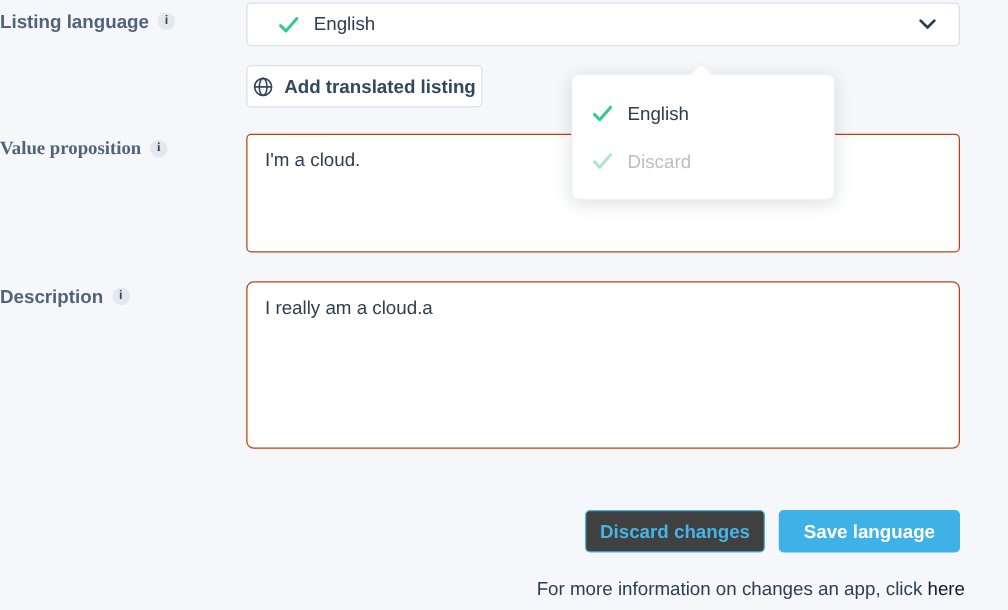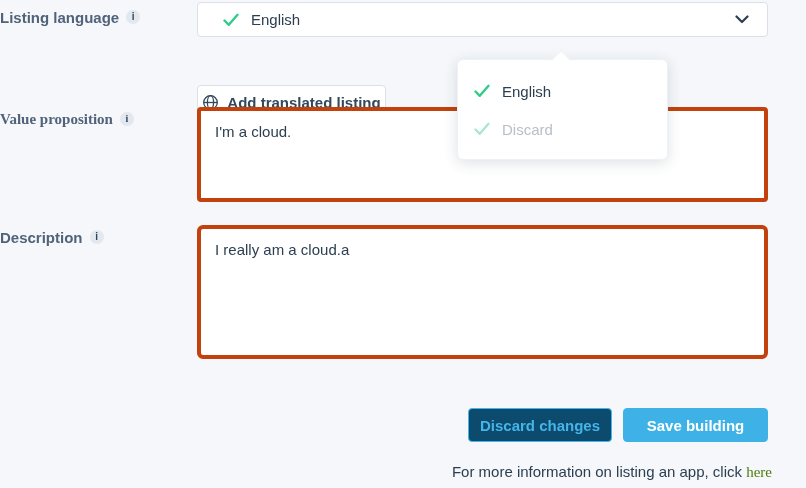--- a/index.html
+++ b/index.html
@@ -67,21 +67,20 @@
     border: 1px solid #d9e0e7;
     border-radius: 4px;
     display: flex;
     align-items: center;
     justify-content: center;
     gap: 8px;
     font-size: 15px;
     font-weight: bold;
     color: #32485c;
     cursor: pointer;
-    margin-top: 33px;
   }
 
   
   .lang-popup {
     position: absolute;
     left: 457px; top: 59px;
     width: 211px; height: 101px;
     background: #ffffff;
     border: 1px solid #eef1f4;
     border-radius: 6px;
@@ -109,21 +108,21 @@
   }
   .lang-item .lang-label { color: #2c3e50; }
   .lang-item.disabled .lang-label { color: #b7bfc7; }
 
   
   .text-area {
     position: absolute;
     left: 197px;
     width: 571px;
     background: #ffffff;
-    border: 4px solid #c2410c;
+    border: 1px solid #c2410c;
     border-radius: 4px;
     resize: none;
     font-family: "Liberation Sans", sans-serif;
     font-size: 15px;
     color: #2c3e50;
     padding: 11px 14px;
     outline: none;
     line-height: 1.35;
   }
   #value-proposition-area { top: 107px; height: 95px; }
@@ -138,45 +137,44 @@
     font-family: "Liberation Sans", sans-serif;
     font-size: 15px;
     font-weight: bold;
     display: flex;
     align-items: center;
     justify-content: center;
     cursor: pointer;
   }
   .btn-discard {
     left: 468px; width: 144px;
-    background: #0c4a6e;
+    background: #404040;
     border: 1px solid #45b5e8;
     color: #45b5e8;
   }
   .btn-save {
     left: 623px; width: 145px;
     background: #3eb2e6;
     border: 1px solid #3eb2e6;
     color: #ffffff;
   }
 
   
   .footer-note {
     position: absolute;
     top: 463px;
     right: 34px;
     font-size: 15px;
     color: #2c3e50;
     white-space: nowrap;
   }
   .footer-note a {
-    color: #4d7c0f;
+    color: #0f172a;
     text-decoration: none;
     cursor: pointer;
-    font-family: Liberation Serif, serif;
   }
 </style>
 </head>
 <body>
 
 <div class="stage">
 
   <div class="field-label" style="top: 7px; height: 20px;">
     <span>Listing language</span>
     <span class="info-badge">i</span>
@@ -235,17 +233,17 @@
       <span style="display:flex;">
         <svg width="16" height="14" viewBox="0 0 16 14">
           <polyline points="1.5,7.5 5.8,11.8 14.5,1.8" fill="none" stroke="#abe6cd" stroke-width="2.4" stroke-linecap="round" stroke-linejoin="round"></polyline>
         </svg>
       </span>
       <span class="lang-label">Discard</span>
     </div>
   </div>
 
   <button class="btn btn-discard">Discard changes</button>
-  <button class="btn btn-save">Save building</button>
-
-  <div class="footer-note"><span>For more information on listing an app, click </span><a>here</a></div>
+  <button class="btn btn-save">Save language</button>
+
+  <div class="footer-note"><span>For more information on changes an app, click </span><a>here</a></div>
 
 </div>
 
 </body></html>

